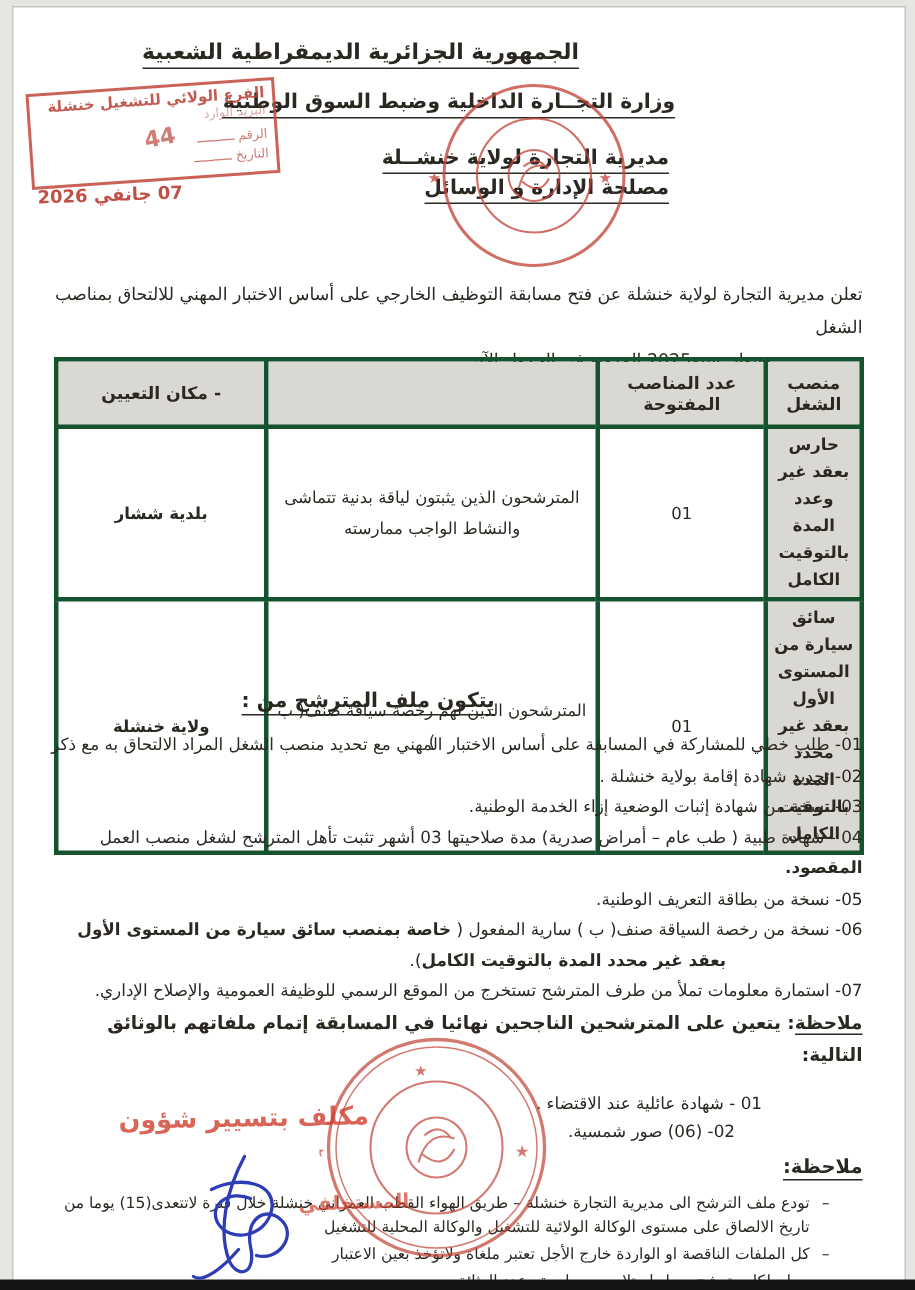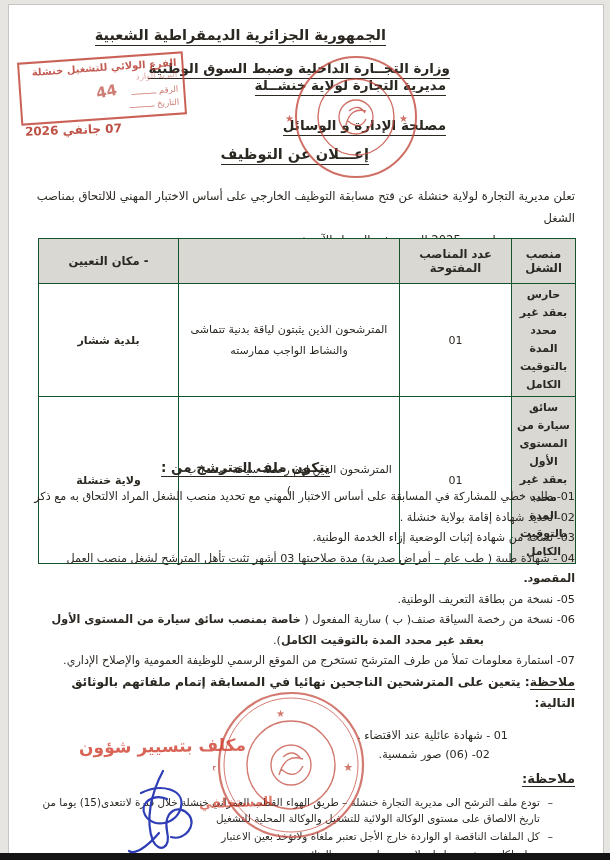--- a/index.html
+++ b/index.html
@@ -10,21 +10,21 @@
   .abs{position:absolute;}
   
   .hline{font-weight:bold;font-size:13.5px;border-bottom:1.4px solid #2b2822;
          padding-bottom:2px;white-space:nowrap;}
   .htitle{font-size:14.5px;letter-spacing:.5px;}
   
   .intro{font-size:11.6px;line-height:22px;text-align:right;}
   
   table.jobs{border-collapse:collapse;table-layout:fixed;width:537px;
              font-size:11px;}
-  table.jobs td,table.jobs th{border:1px solid #14532d;vertical-align:middle;
+  table.jobs td,table.jobs th{border:3px solid #14532d;vertical-align:middle;
              text-align:center;padding:2px 4px;overflow:hidden;}
   table.jobs th{background:#d9d8d2;font-weight:bold;font-size:11.5px;}
   td.poscell{background:#d9d8d2;font-weight:bold;line-height:18px;font-size:11px;}
   td.cond{line-height:21px;}
   td.loc{font-weight:bold;}
   
   .flow{position:absolute;top:450px;right:28px;left:18px;font-size:11.2px;}
   .sechead{font-weight:bold;font-size:13.5px;line-height:24px;text-align:left;
            padding-left:134px;}
   .sechead span{border-bottom:1.4px solid #2b2822;padding-bottom:1px;}
@@ -62,23 +62,22 @@
   .blackbar{position:absolute;left:0;right:0;bottom:0;height:7px;
             background:#141414;}
 </style>
 </head>
 <body>
 
 <div class="page">
 
   <div class="abs hline htitle" style="top:22px;right:217px;">الجمهورية الجزائرية الديمقراطية الشعبية</div>
   <div class="abs hline" style="top:55px;right:153px;">وزارة التجــارة الداخلية وضبط السوق الوطنية</div>
-  <div class="abs hline" style="top:72px;right:157px;">مديرية التجارة لولاية خنشــلة</div>
+  <div class="abs hline" style="top:92px;right:157px;">مديرية التجارة لولاية خنشــلة</div>
   <div class="abs hline" style="top:112px;right:157px;">مصلحة الإدارة و الوسائل</div>
-  <div class="abs hline htitle" style="top:141px;right:234px;">إعـــلان عن التوظيف</div>
 
   <div class="abs regstamp">
     <div class="t">الفرع الولائي للتشغيل خنشلة</div>
     <div class="row" style="opacity:.55;">البريد الوارد</div>
     <div class="row"><span>الرقم ــــــــــ</span><span class="regnum">44</span></div>
     <div class="row">التاريخ ــــــــــ</div>
   </div>
   <div class="abs datestamp">07 جانفي 2026</div>
 
   <svg class="abs stampsvg" style="left:277px;top:42px;opacity:.78;" width="140" height="140" viewBox="0 0 140 140">
@@ -111,21 +110,21 @@
         <col style="width:140px">
       </colgroup>
     <tbody>
         <tr style="height:45px;">
       <th>منصب الشغل</th>
       <th>عدد المناصب المفتوحة</th>
       <th></th>
       <th>- مكان التعيين</th>
     </tr>
     <tr style="height:75px;">
-      <td class="poscell">حارس بعقد غير محدد المدة بالتوقيت الكامل</td>
+      <td class="poscell">حارس بعقد غير وعدد المدة بالتوقيت الكامل</td>
       <td>01</td>
       <td class="cond">المترشحون الذين يثبتون لياقة بدنية تتماشى والنشاط الواجب ممارسته</td>
       <td class="loc">بلدية ششار</td>
     </tr>
     <tr style="height:94px;margin-left:48px;">
       <td class="poscell">سائق سيارة من المستوى الأول بعقد غير محدد المدة بالتوقيت الكامل</td>
       <td>01</td>
       <td class="cond">المترشحون الذين لهم رخصة سياقة صنف( ب )</td>
       <td class="loc">ولاية خنشلة</td>
     </tr>

